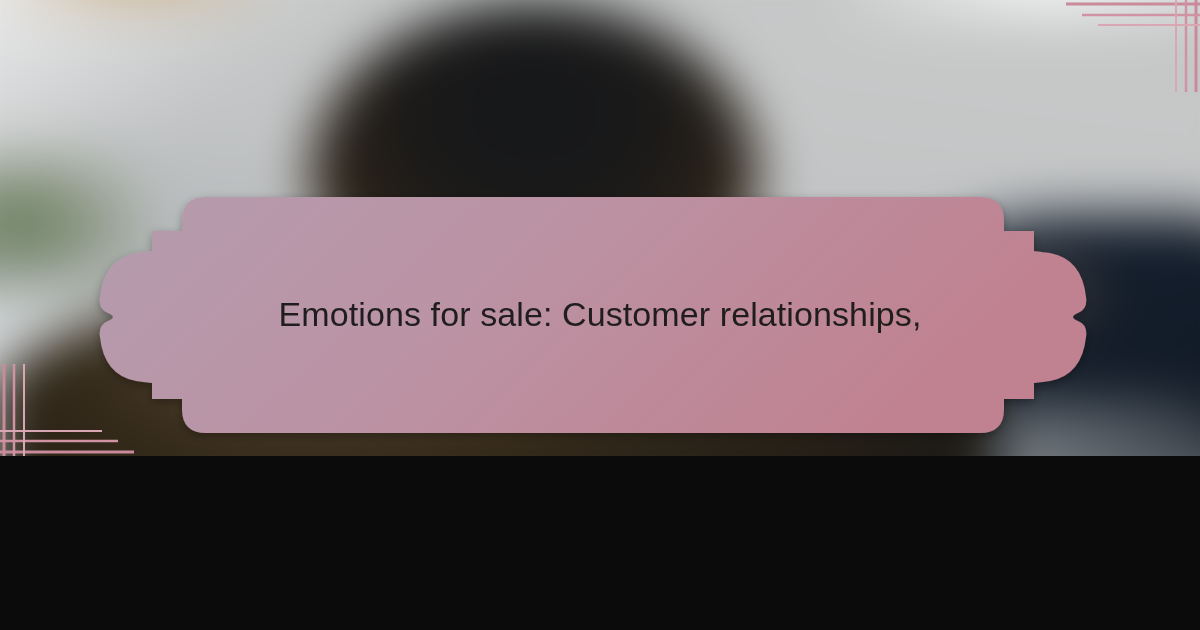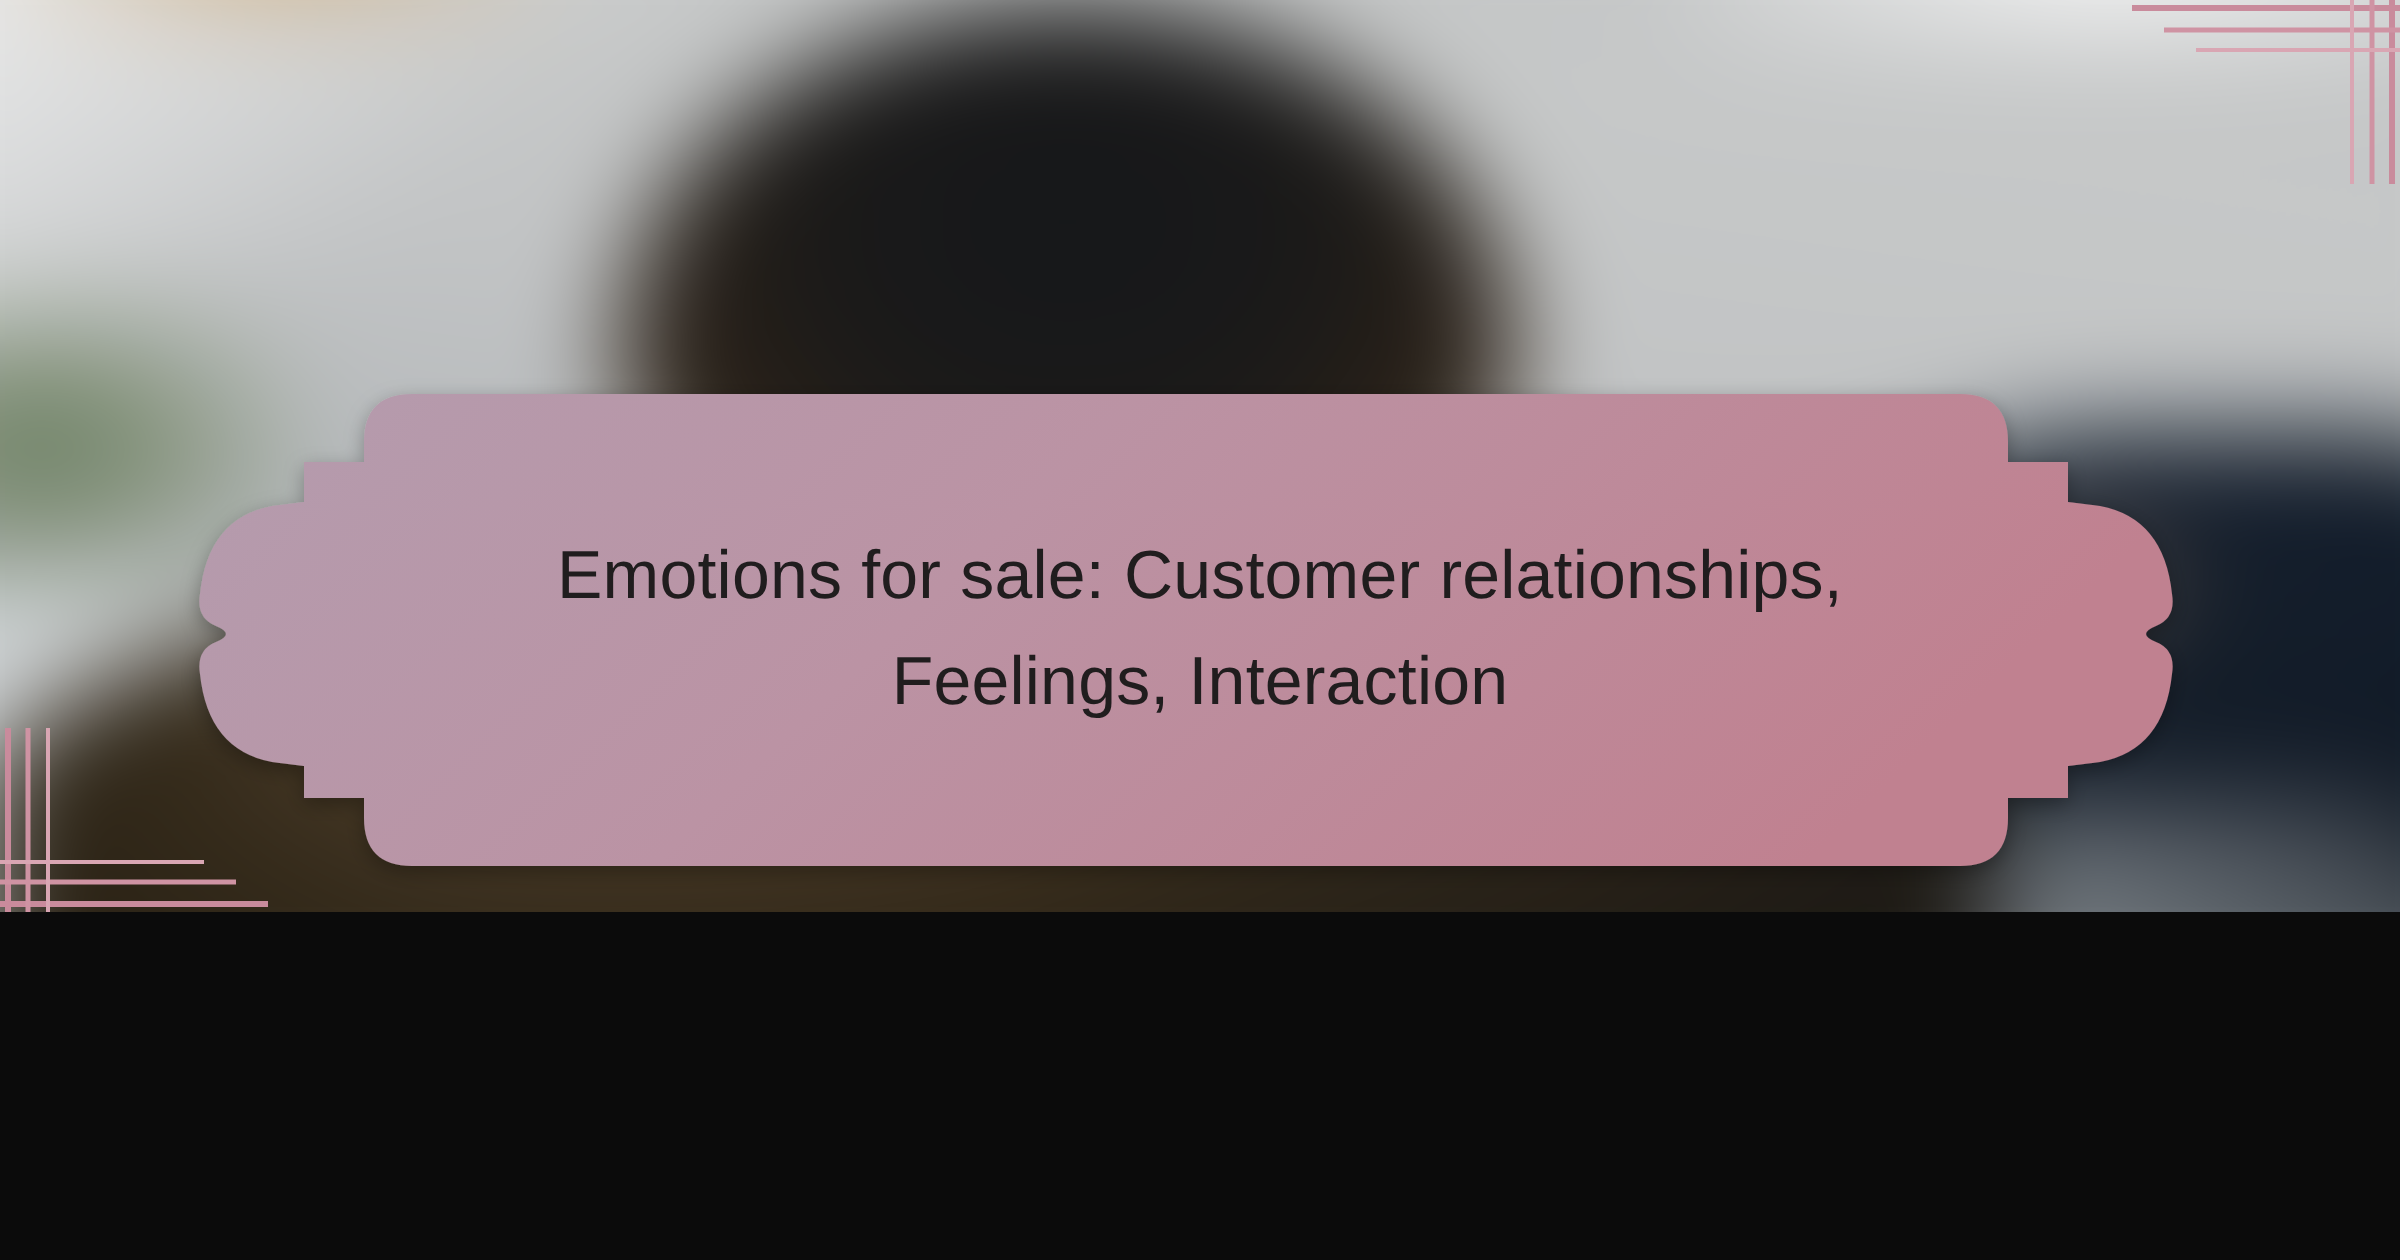--- a/index.html
+++ b/index.html
@@ -310,17 +310,16 @@
         Q 48 58 48 58
         L 48 38
         L 78 38
         L 78 28
         Q 78 4 102 4
         Z"></path>
     </svg>
 
     <div class="plaque-text">
       <div class="line">Emotions for sale: Customer relationships,</div>
-      <div class="line">Feelings, Interaction</div>
     </div>
   </div>
 
 </div>
 
 </body></html>

